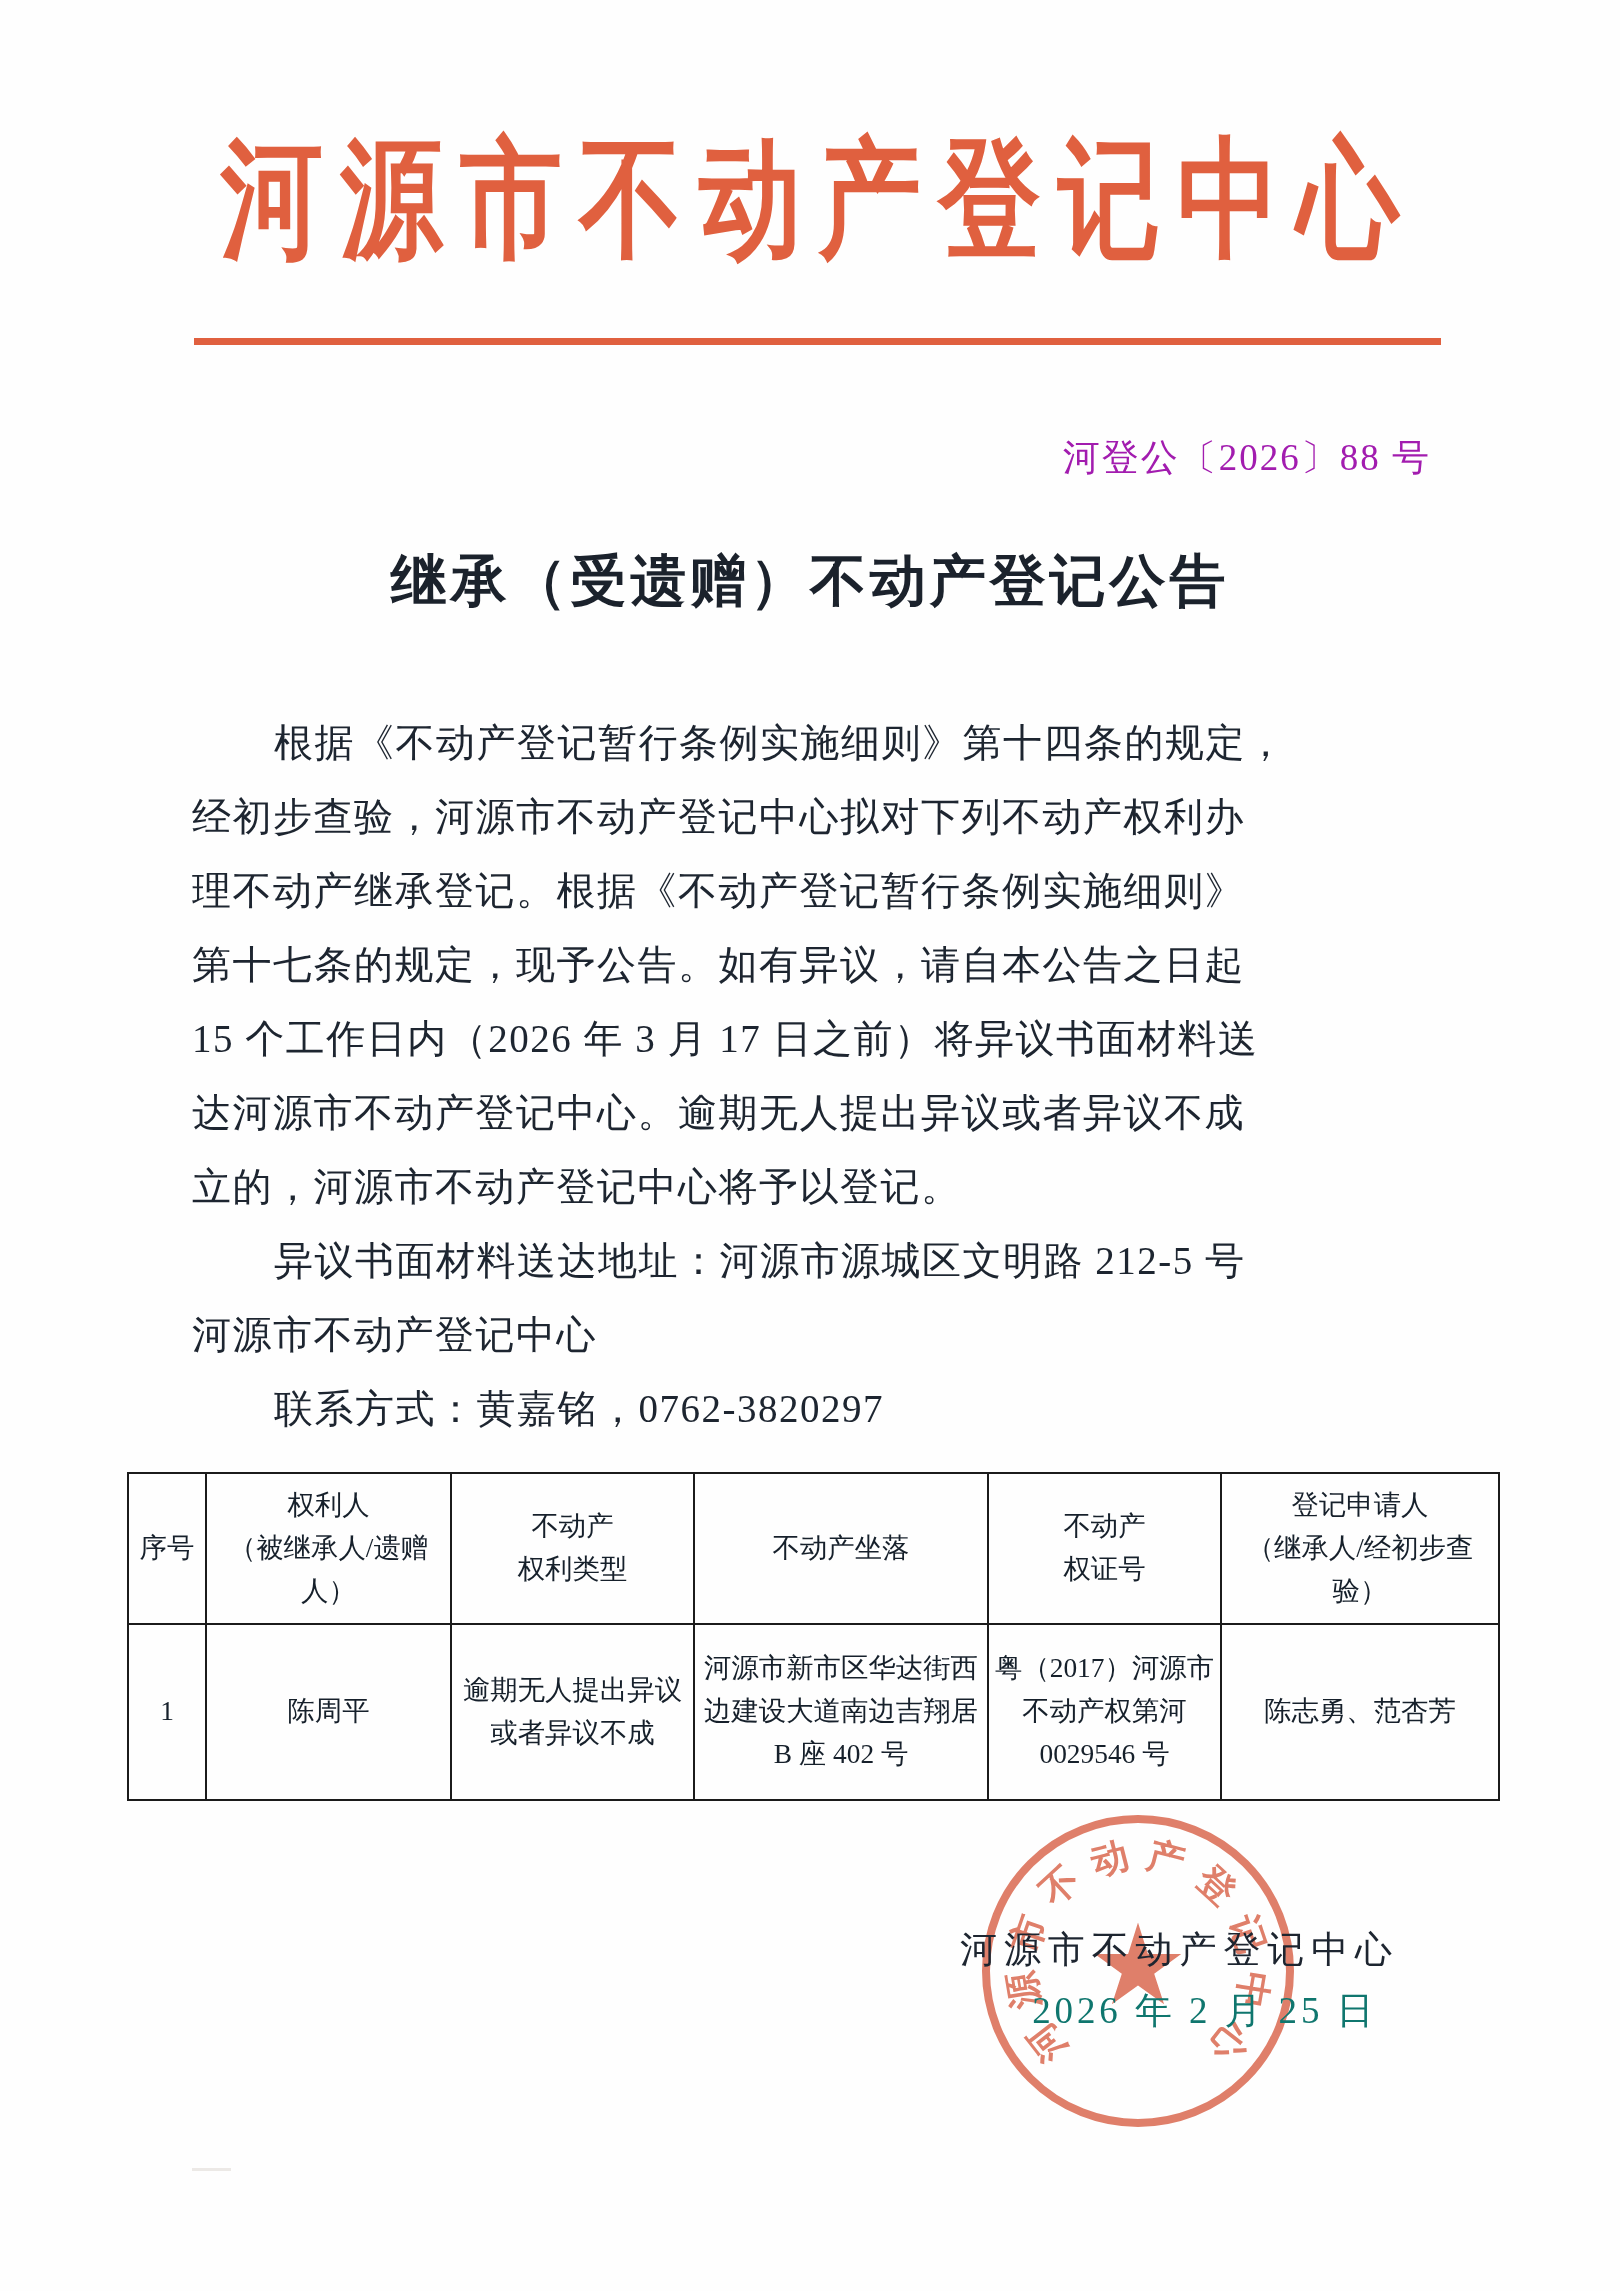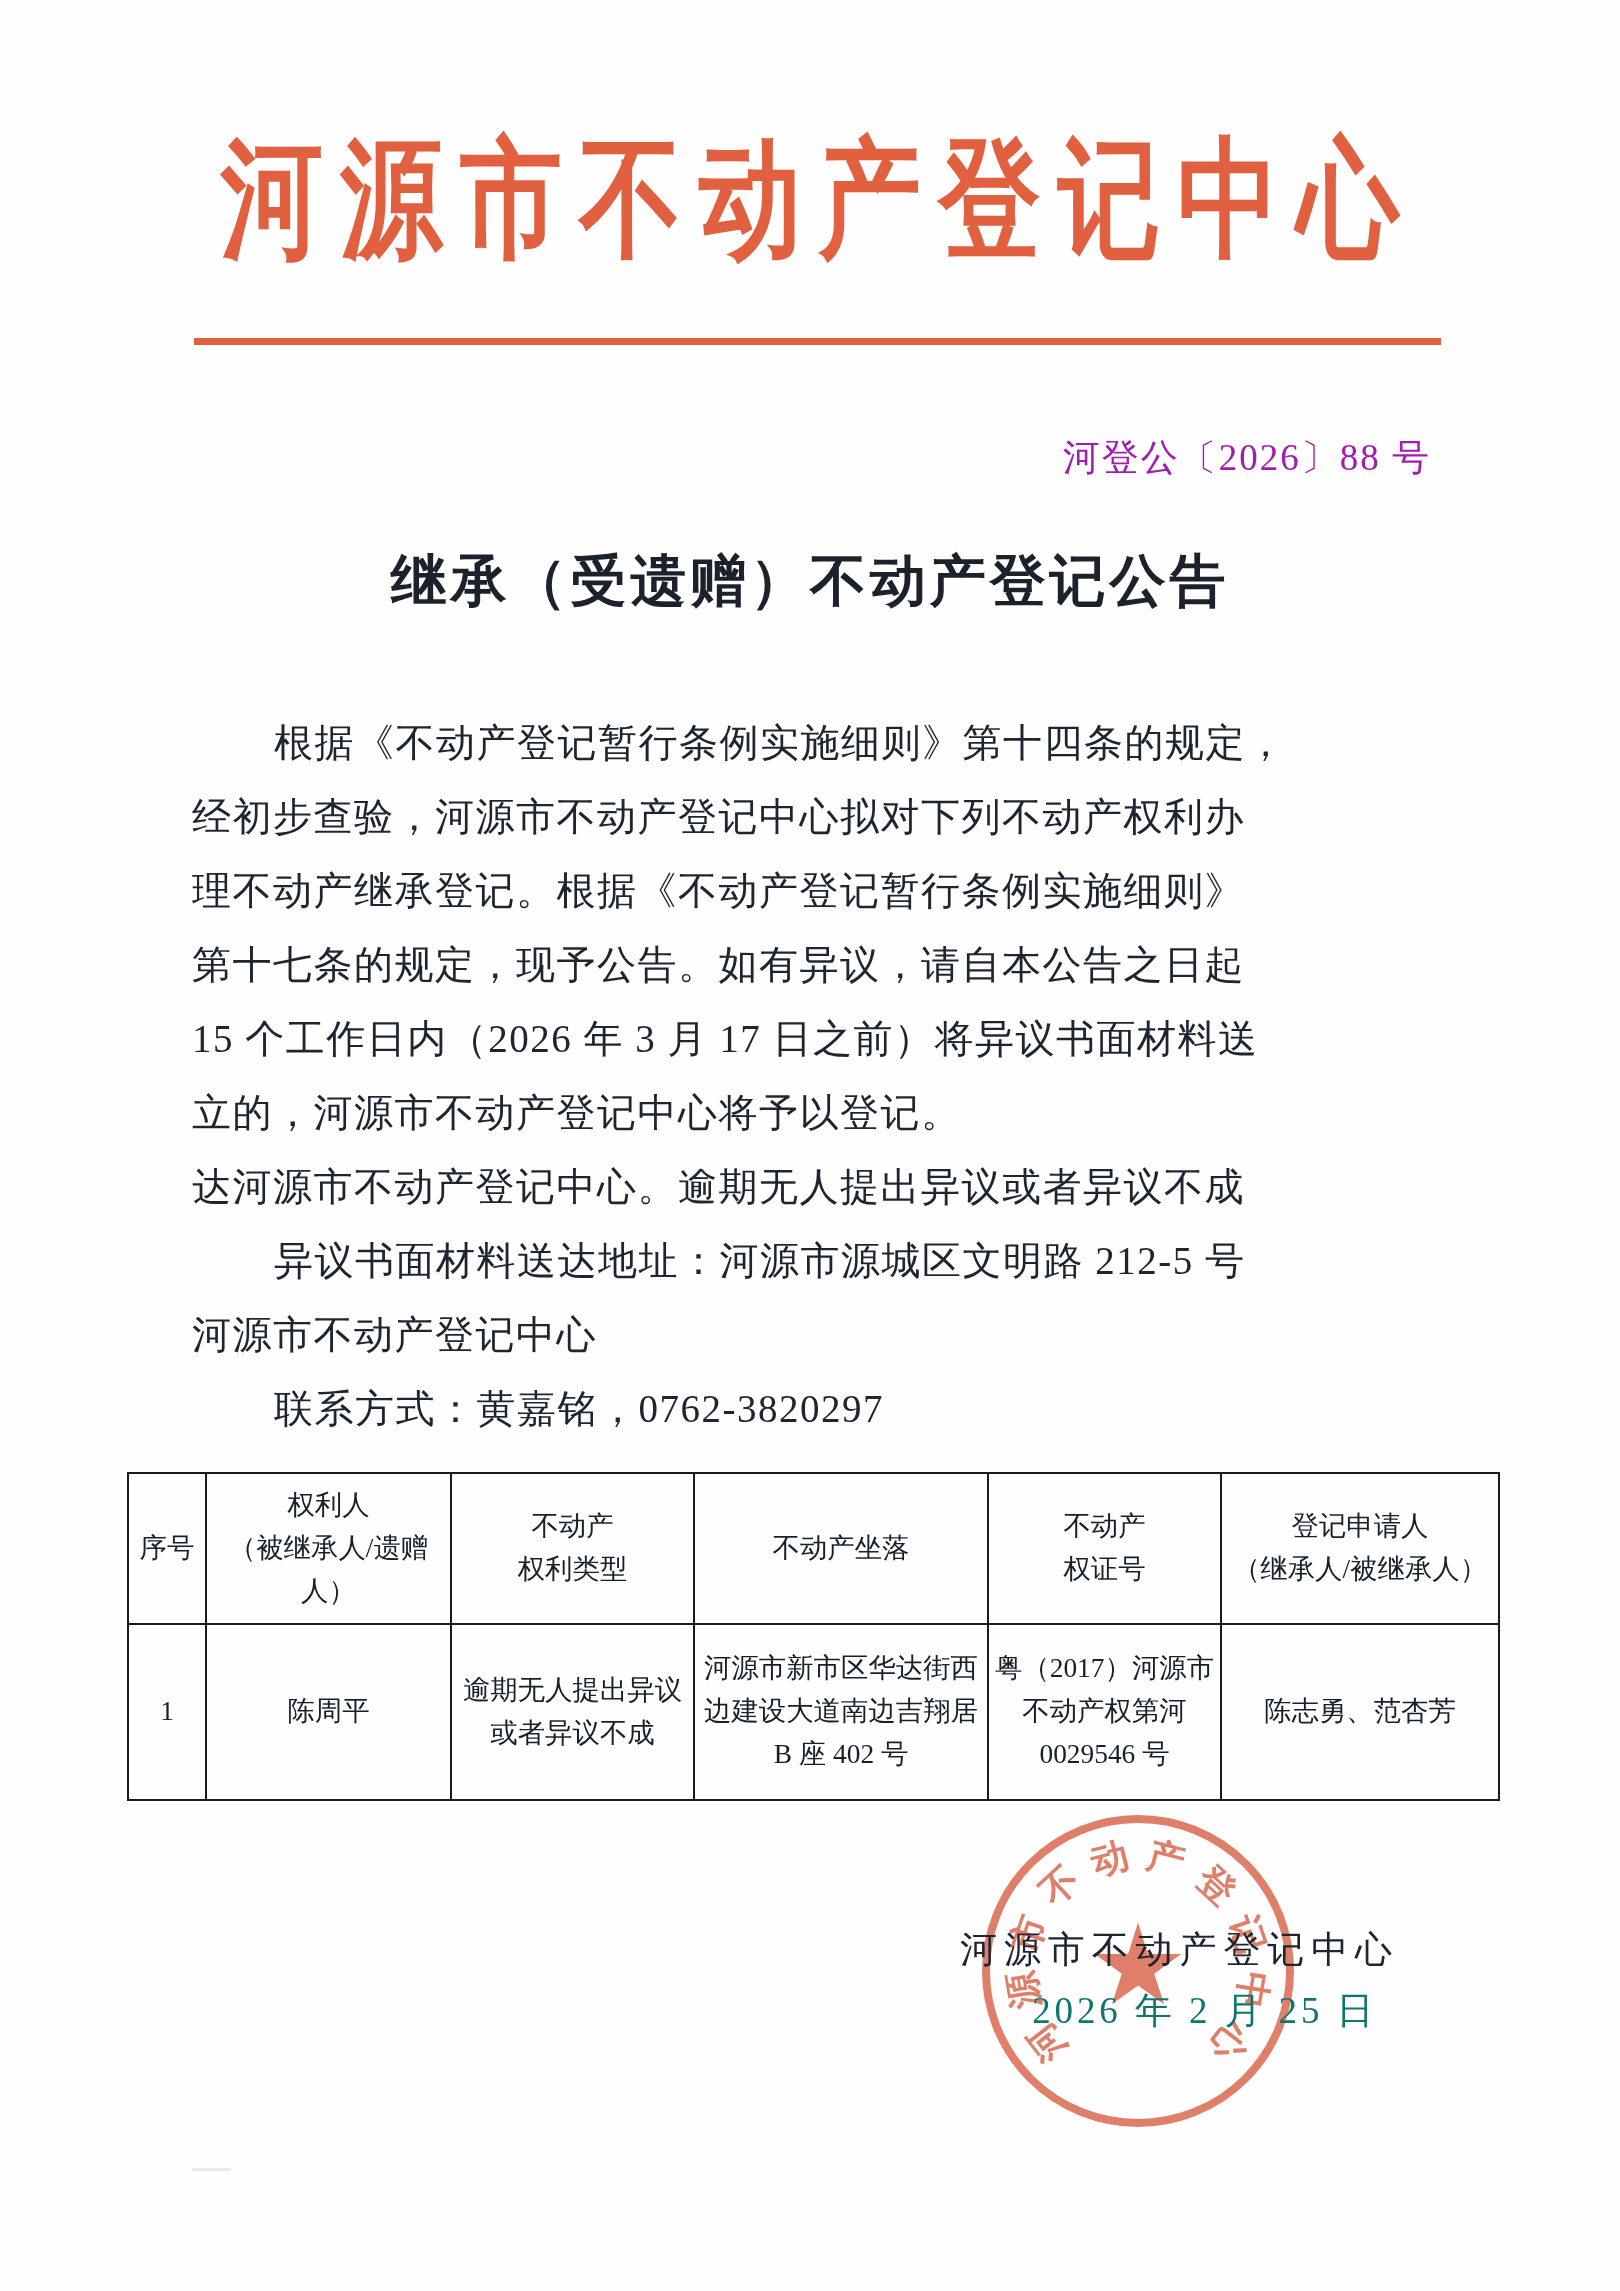--- a/index.html
+++ b/index.html
@@ -221,22 +221,22 @@
   <div class="doc-number">河登公〔2026〕88 号</div>
 
   <div class="doc-title">继承（受遗赠）不动产登记公告</div>
 
   <div class="body-block">
     <div class="body-line indent">根据《不动产登记暂行条例实施细则》第十四条的规定，</div>
     <div class="body-line">经初步查验，河源市不动产登记中心拟对下列不动产权利办</div>
     <div class="body-line">理不动产继承登记。根据《不动产登记暂行条例实施细则》</div>
     <div class="body-line">第十七条的规定，现予公告。如有异议，请自本公告之日起</div>
     <div class="body-line">15 个工作日内（2026 年 3 月 17 日之前）将异议书面材料送</div>
+    <div class="body-line">达河源市不动产登记中心。逾期无人提出异议或者异议不成</div>
     <div class="body-line">立的，河源市不动产登记中心将予以登记。</div>
-    <div class="body-line">达河源市不动产登记中心。逾期无人提出异议或者异议不成</div>
 
     <div class="body-line indent">异议书面材料送达地址：河源市源城区文明路 212-5 号</div>
     <div class="body-line">河源市不动产登记中心</div>
 
     <div class="body-line indent">联系方式：黄嘉铭，0762-3820297</div>
   </div>
 
   <table class="record-table">
     <colgroup>
       <col class="col-idx">
@@ -257,21 +257,21 @@
             <div>不动产</div>
             <div>权利类型</div>
           </th>
         <th>不动产坐落</th>
         <th>
             <div>不动产</div>
             <div>权证号</div>
           </th>
         <th>
             <div>登记申请人</div>
-            <div>（继承人/被继承人）</div>
+            <div>（继承人/经初步查验）</div>
           </th>
       </tr>
     </thead>
     <tbody>
       <tr>
         <td>1</td>
         <td>陈周平</td>
         <td>逾期无人提出异议或者异议不成</td>
         <td>河源市新市区华达街西边建设大道南边吉翔居 B 座 402 号</td>
         <td>粤（2017）河源市不动产权第河 0029546 号</td>

